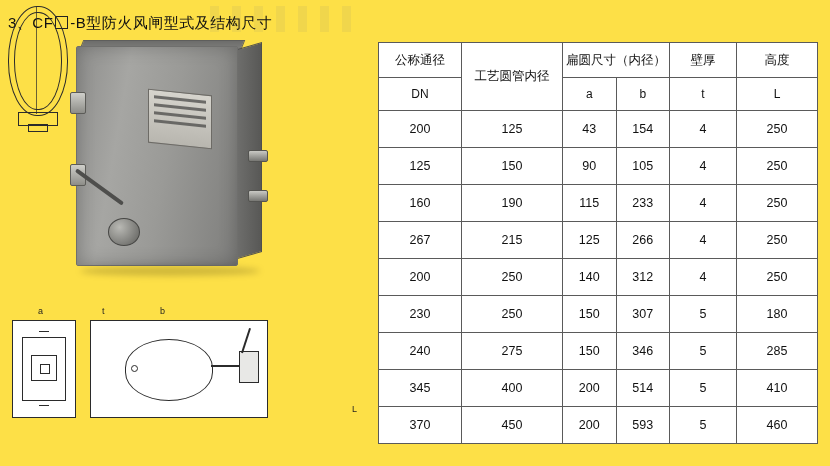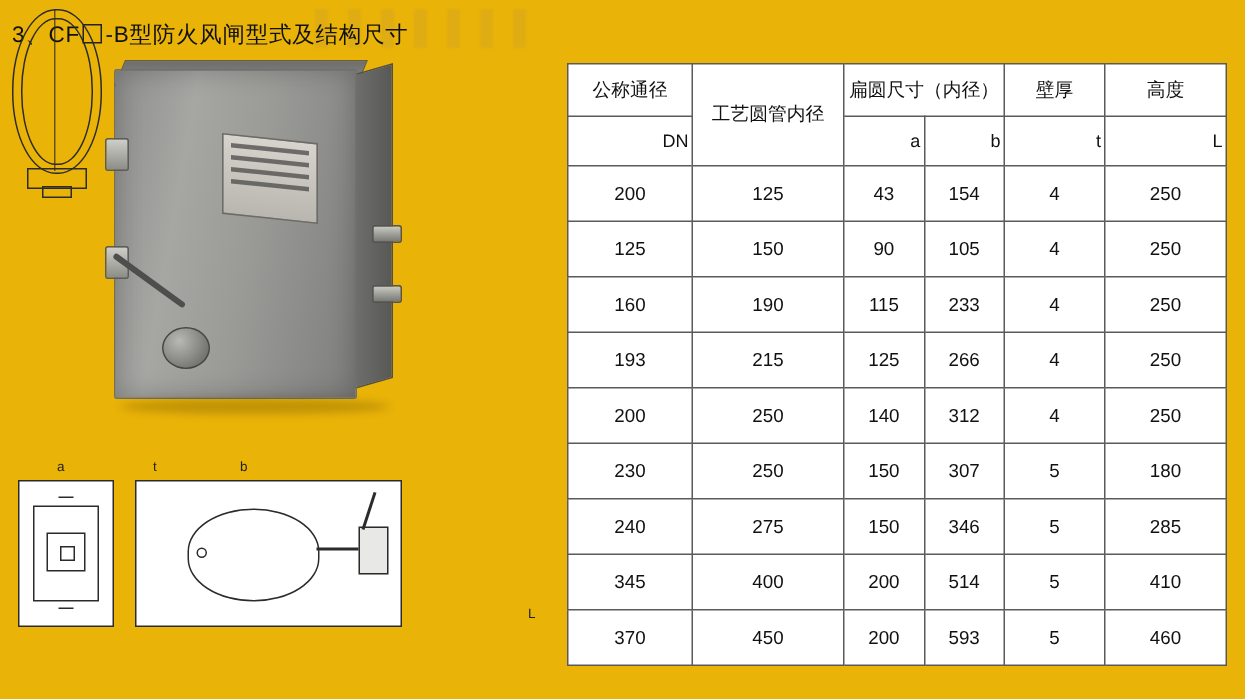--- a/index.html
+++ b/index.html
@@ -12,21 +12,21 @@
     height: 466px;
     position: relative;
     font-family: "Liberation Sans", sans-serif;
     color: #1a1a1a;
     overflow: hidden;
   }
   #page {
     position: absolute;
     left: 0; top: 0;
     width: 830px; height: 466px;
-    background: #eab308;
+    background: #fde047;
   }
 
   
   .heading {
     position: absolute;
     left: 8px;
     top: 14px;
     font-size: 15px;
     letter-spacing: 0.5px;
     color: #111;
@@ -301,21 +301,21 @@
     color: #111;
     height: 36px;
     padding: 0 2px;
     font-weight: normal;
   }
   table.spec th {
     font-size: 12px;
   }
   table.spec .hdr-strong { font-size: 12.5px; }
   table.spec tr.head1 th { height: 34px; }
-  table.spec tr.head2 th { height: 32px; text-align: right; }
+  table.spec tr.head2 th { height: 32px; }
   table.spec td.num { font-size: 12.5px; }
   .col-dn { width: 78px; }
   .col-proc { width: 96px; }
   .col-a { width: 62px; }
   .col-b { width: 66px; }
   .col-t { width: 62px; }
   .col-l { width: 76px; }
 </style>
 </head>
 <body>
@@ -410,21 +410,21 @@
       </tr>
       <tr>
         <td class="num">160</td>
         <td class="num">190</td>
         <td class="num">115</td>
         <td class="num">233</td>
         <td class="num">4</td>
         <td class="num">250</td>
       </tr>
       <tr>
-        <td class="num">193</td>
+        <td class="num">267</td>
         <td class="num">215</td>
         <td class="num">125</td>
         <td class="num">266</td>
         <td class="num">4</td>
         <td class="num">250</td>
       </tr>
       <tr>
         <td class="num">200</td>
         <td class="num">250</td>
         <td class="num">140</td>

